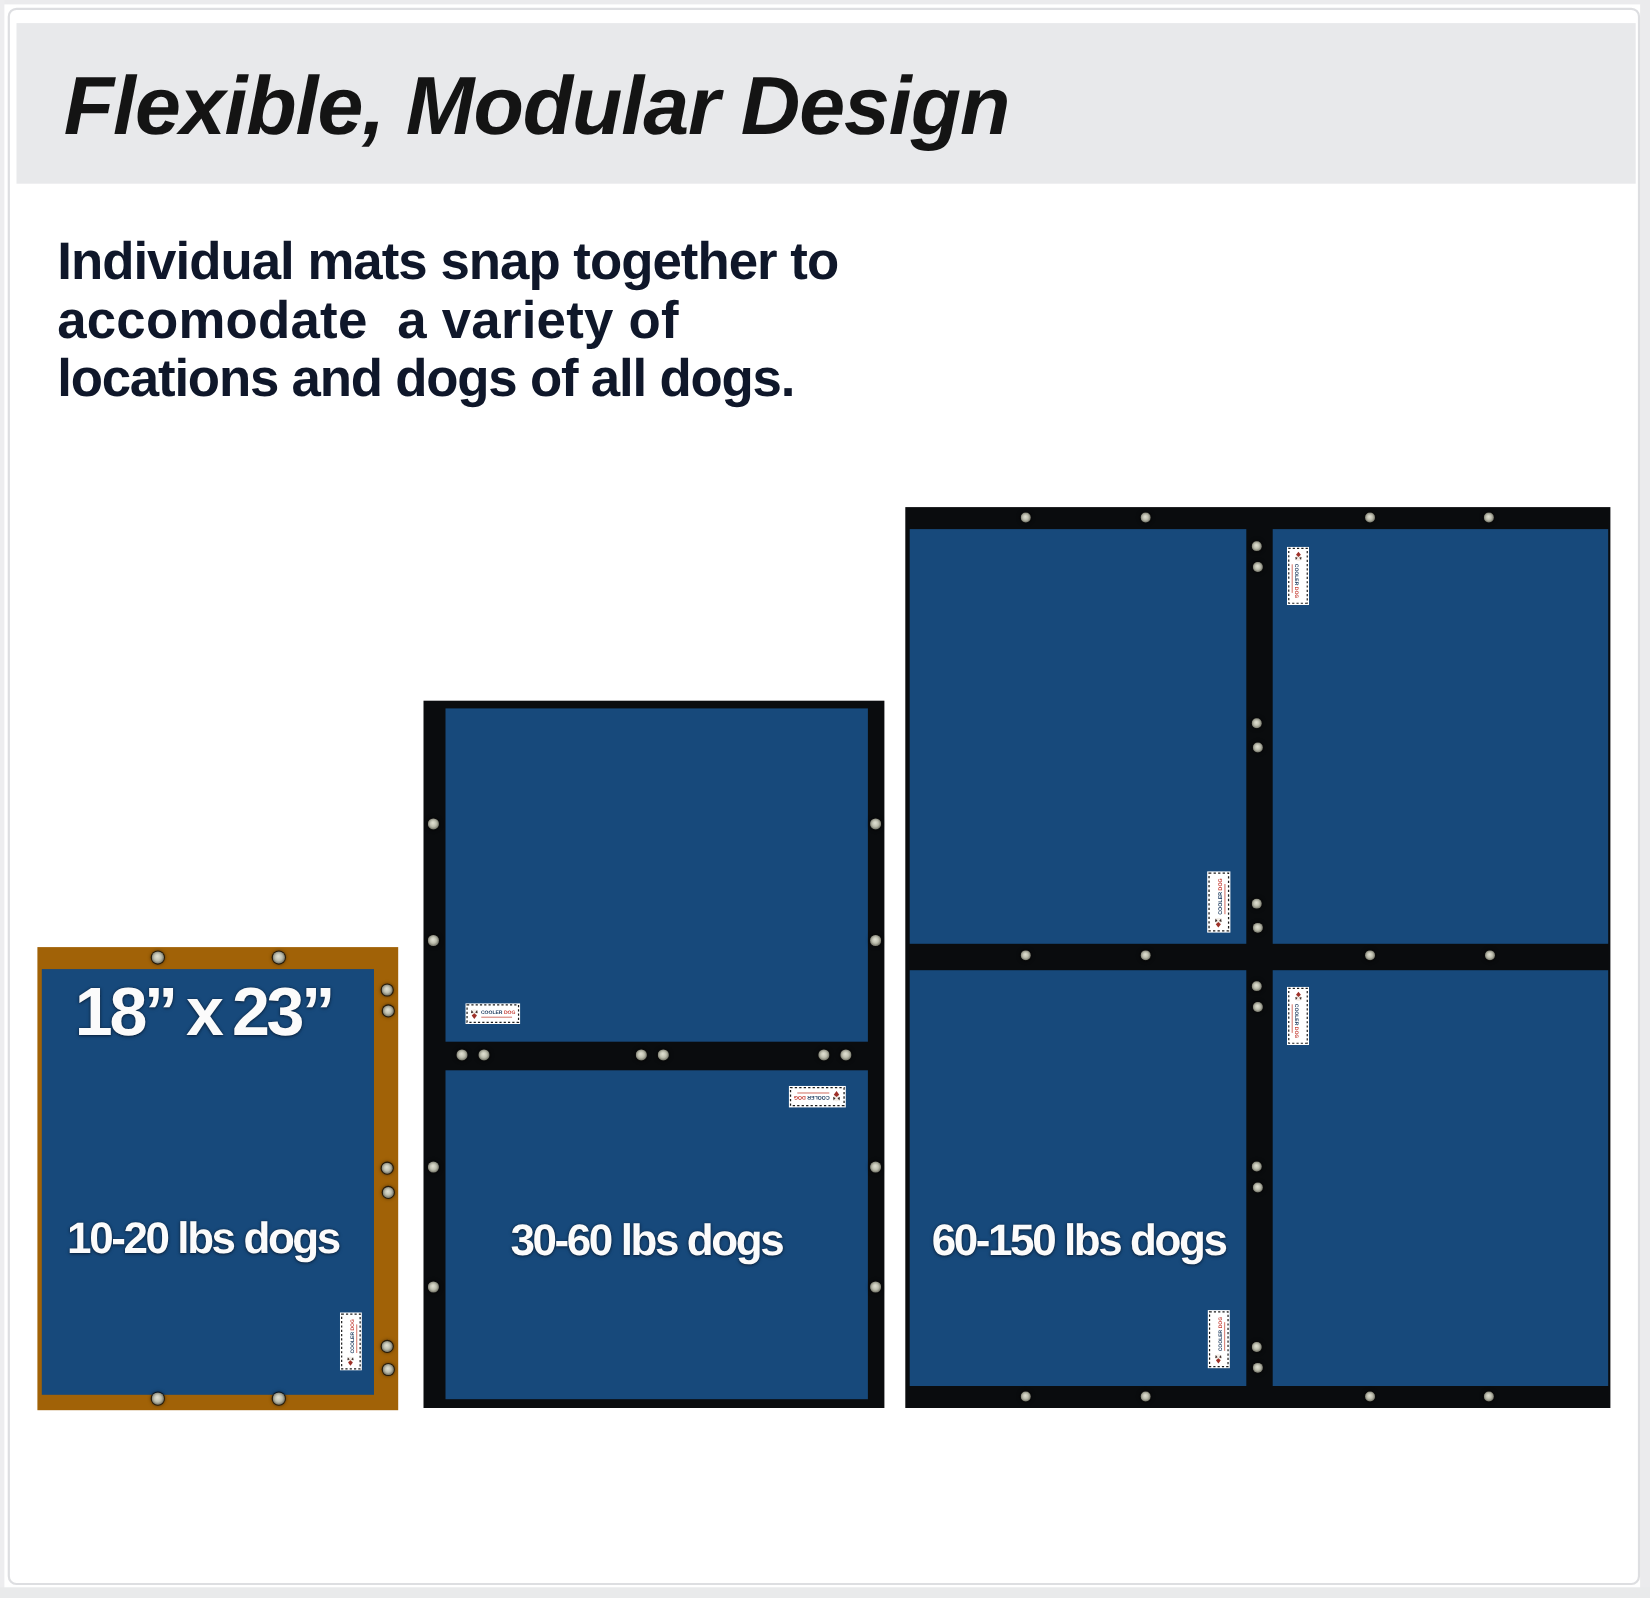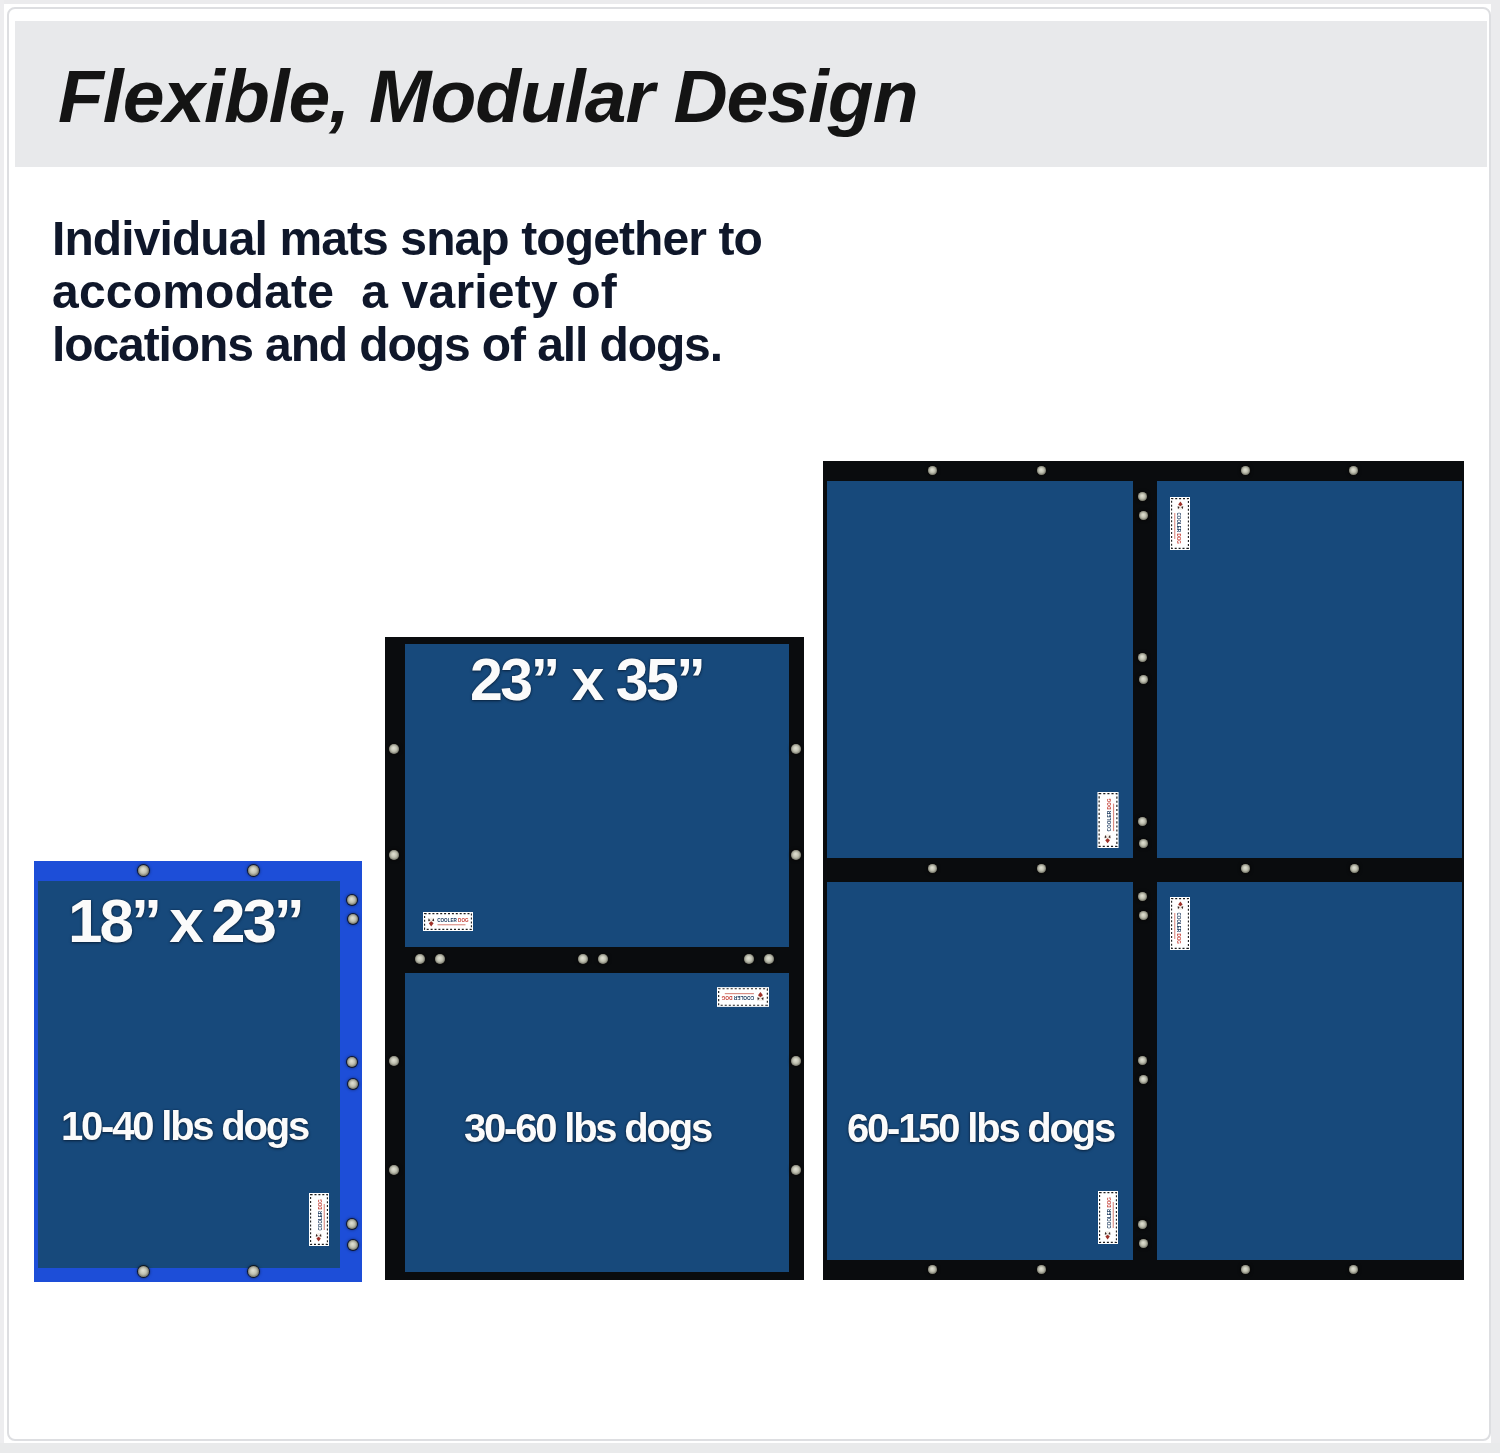--- a/index.html
+++ b/index.html
@@ -25,27 +25,27 @@
   <div class="abs" style="left:0;top:1443px;width:1500px;height:10px;background:#e9eaeb;"></div>
 
   <div class="abs" style="left:7px;top:7px;width:1480px;height:1430px;border:2px solid #dddee1;border-radius:8px;background:#ffffff;"></div>
 
   <div class="abs" style="left:15px;top:21px;width:1472px;height:146px;background:#e8e9eb;"></div>
 
   <div class="abs" style="left:58px;top:53px;font-size:75px;font-weight:bold;color:#141414;letter-spacing:-1px;white-space:nowrap;font-style:italic;">Flexible, Modular Design</div>
 
   <div class="abs" style="left:52px;top:212px;font-size:48px;font-weight:bold;color:#0f172a;line-height:53px;"><span style="letter-spacing:-0.9px;">Individual mats snap together to</span><br><span style="letter-spacing:0.2px;">accomodate&nbsp;&nbsp;a variety of</span><br><span style="letter-spacing:-1.1px;">locations and dogs of all dogs.</span></div>
 
-  <div class="abs" style="left:34px;top:861px;width:328px;height:421px;background:#1d4ed8;">
+  <div class="abs" style="left:34px;top:861px;width:328px;height:421px;background:#a16207;">
 
     <div class="abs" style="left:4px;top:20px;width:302px;height:387px;background:#17497b;"></div>
 
     <div class="mattext" style="left:34px;top:24px;font-size:62px;letter-spacing:-3px;word-spacing:-4px;">18” x 23”</div>
 
-    <div class="mattext" style="left:27px;top:243px;font-size:40px;letter-spacing:-2.2px;">10-40 lbs dogs</div>
+    <div class="mattext" style="left:27px;top:243px;font-size:40px;letter-spacing:-2.2px;">10-20 lbs dogs</div>
 
     <svg class="abs" style="left:275px;top:332px;" width="20" height="53" viewBox="0 0 20 53">
       <rect x="0" y="0" width="20" height="53" fill="#ffffff"></rect>
       <rect x="1.6" y="1.6" width="16.8" height="49.8" fill="none" stroke="#1c1c1c" stroke-width="1.1" stroke-dasharray="2 1.9"></rect>
       <g transform="translate(13.1,37.5) rotate(-90)">
         <text x="0" y="0" font-family="Liberation Sans" font-size="4.6" font-weight="bold" letter-spacing="0" fill="#16355a">COOLER<tspan fill="#c33a31"> DOG</tspan></text>
         <rect x="0.5" y="1.6" width="26" height="1.1" fill="#d98a80"></rect>
       </g>
       <circle cx="9.6" cy="42.8" r="2.7" fill="#f4efe9"></circle>
       <path d="M7.2 40.8 L8.9 42.9 L6.8 43.7 Z" fill="#3a2a26"></path>
@@ -64,21 +64,20 @@
     <div class="snap snapB" style="left:313px;top:358px;"></div>
     <div class="snap snapB" style="left:314px;top:379px;"></div>
   </div>
 
   <div class="abs" style="left:385px;top:637px;width:419px;height:643px;background:#0a0c0e;">
 
     <div class="abs" style="left:20px;top:7px;width:384px;height:303px;background:#17497b;"></div>
 
     <div class="abs" style="left:20px;top:336px;width:384px;height:299px;background:#17497b;"></div>
 
-    <div class="mattext" style="left:85px;top:9px;font-size:59px;letter-spacing:-2.5px;">23” x 35”</div>
 
     <div class="mattext" style="left:79px;top:469px;font-size:40px;letter-spacing:-2.2px;">30-60 lbs dogs</div>
 
     <svg class="abs" style="left:38px;top:275px;" width="50" height="19" viewBox="0 0 50 19">
       <rect x="0" y="0" width="50" height="19" fill="#ffffff"></rect>
       <rect x="1.6" y="1.6" width="46.8" height="15.8" fill="none" stroke="#1c1c1c" stroke-width="1.1" stroke-dasharray="2 1.9"></rect>
       <circle cx="8.2" cy="8.3" r="2.9" fill="#f4efe9"></circle>
       <path d="M5.6 6.2 L7.4 8.4 L5.2 9.2 Z" fill="#3a2a26"></path>
       <path d="M10.8 6.2 L9 8.4 L11.2 9.2 Z" fill="#3a2a26"></path>
       <path d="M8.2 9.2 L10.6 11.2 L8.2 14.4 L5.8 11.2 Z" fill="#9e3028"></path>

